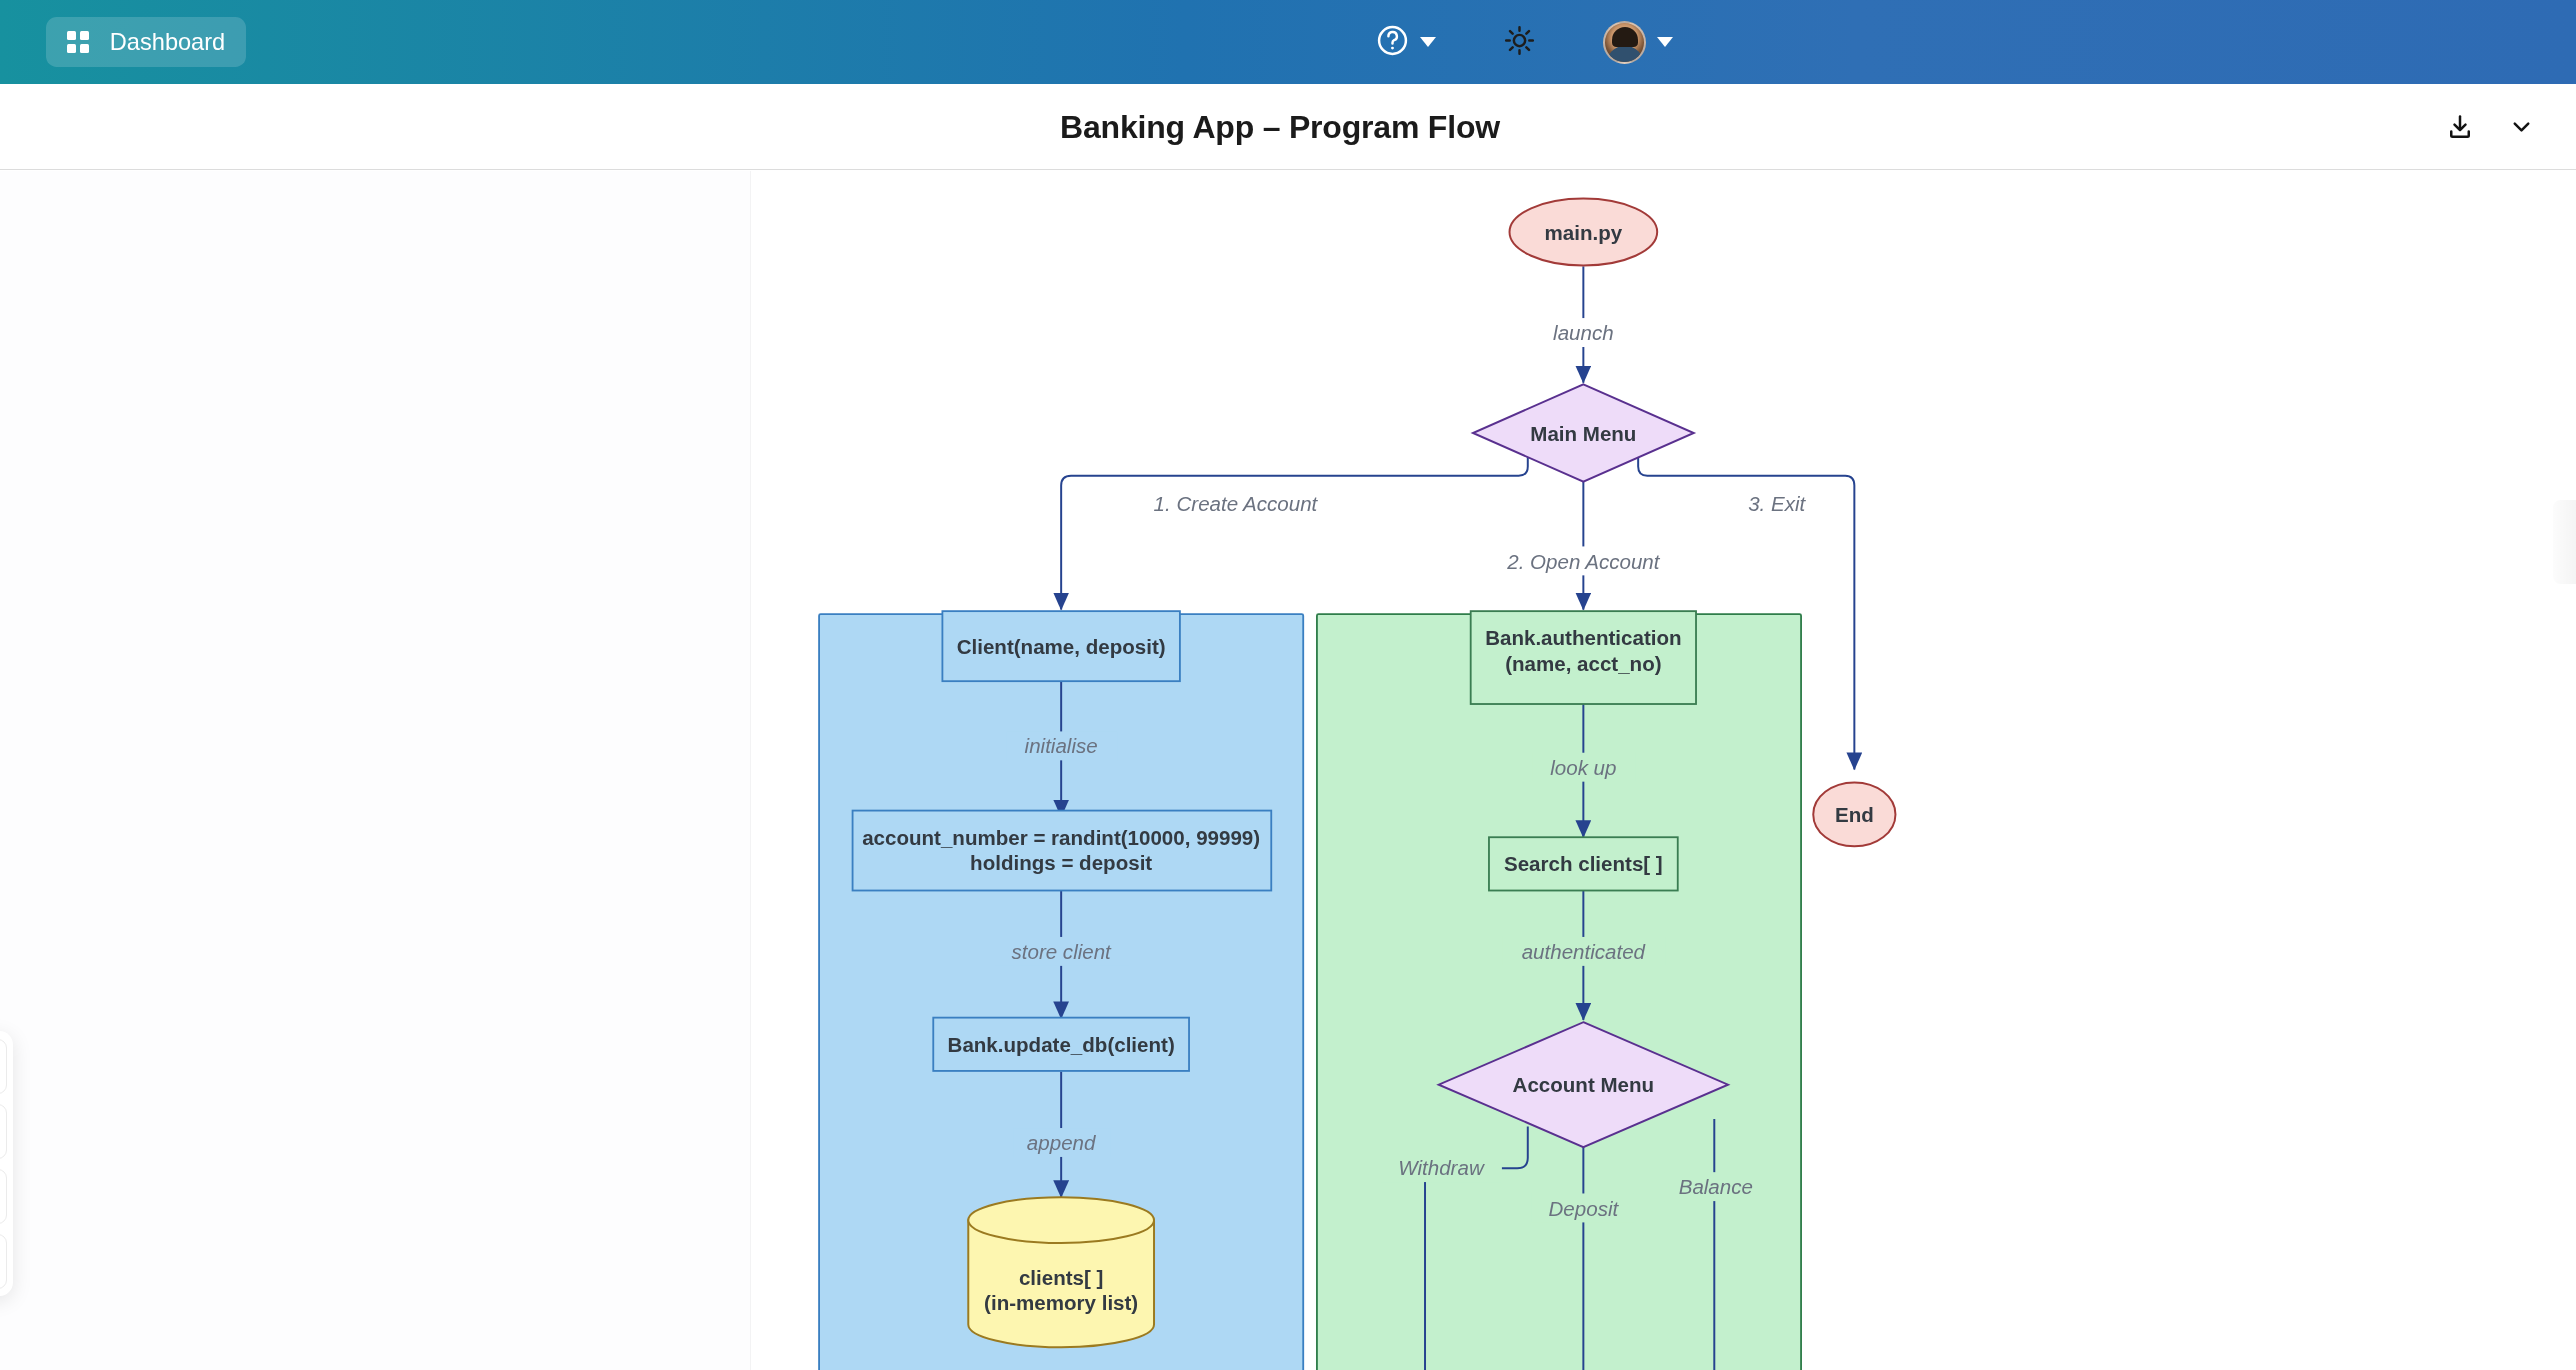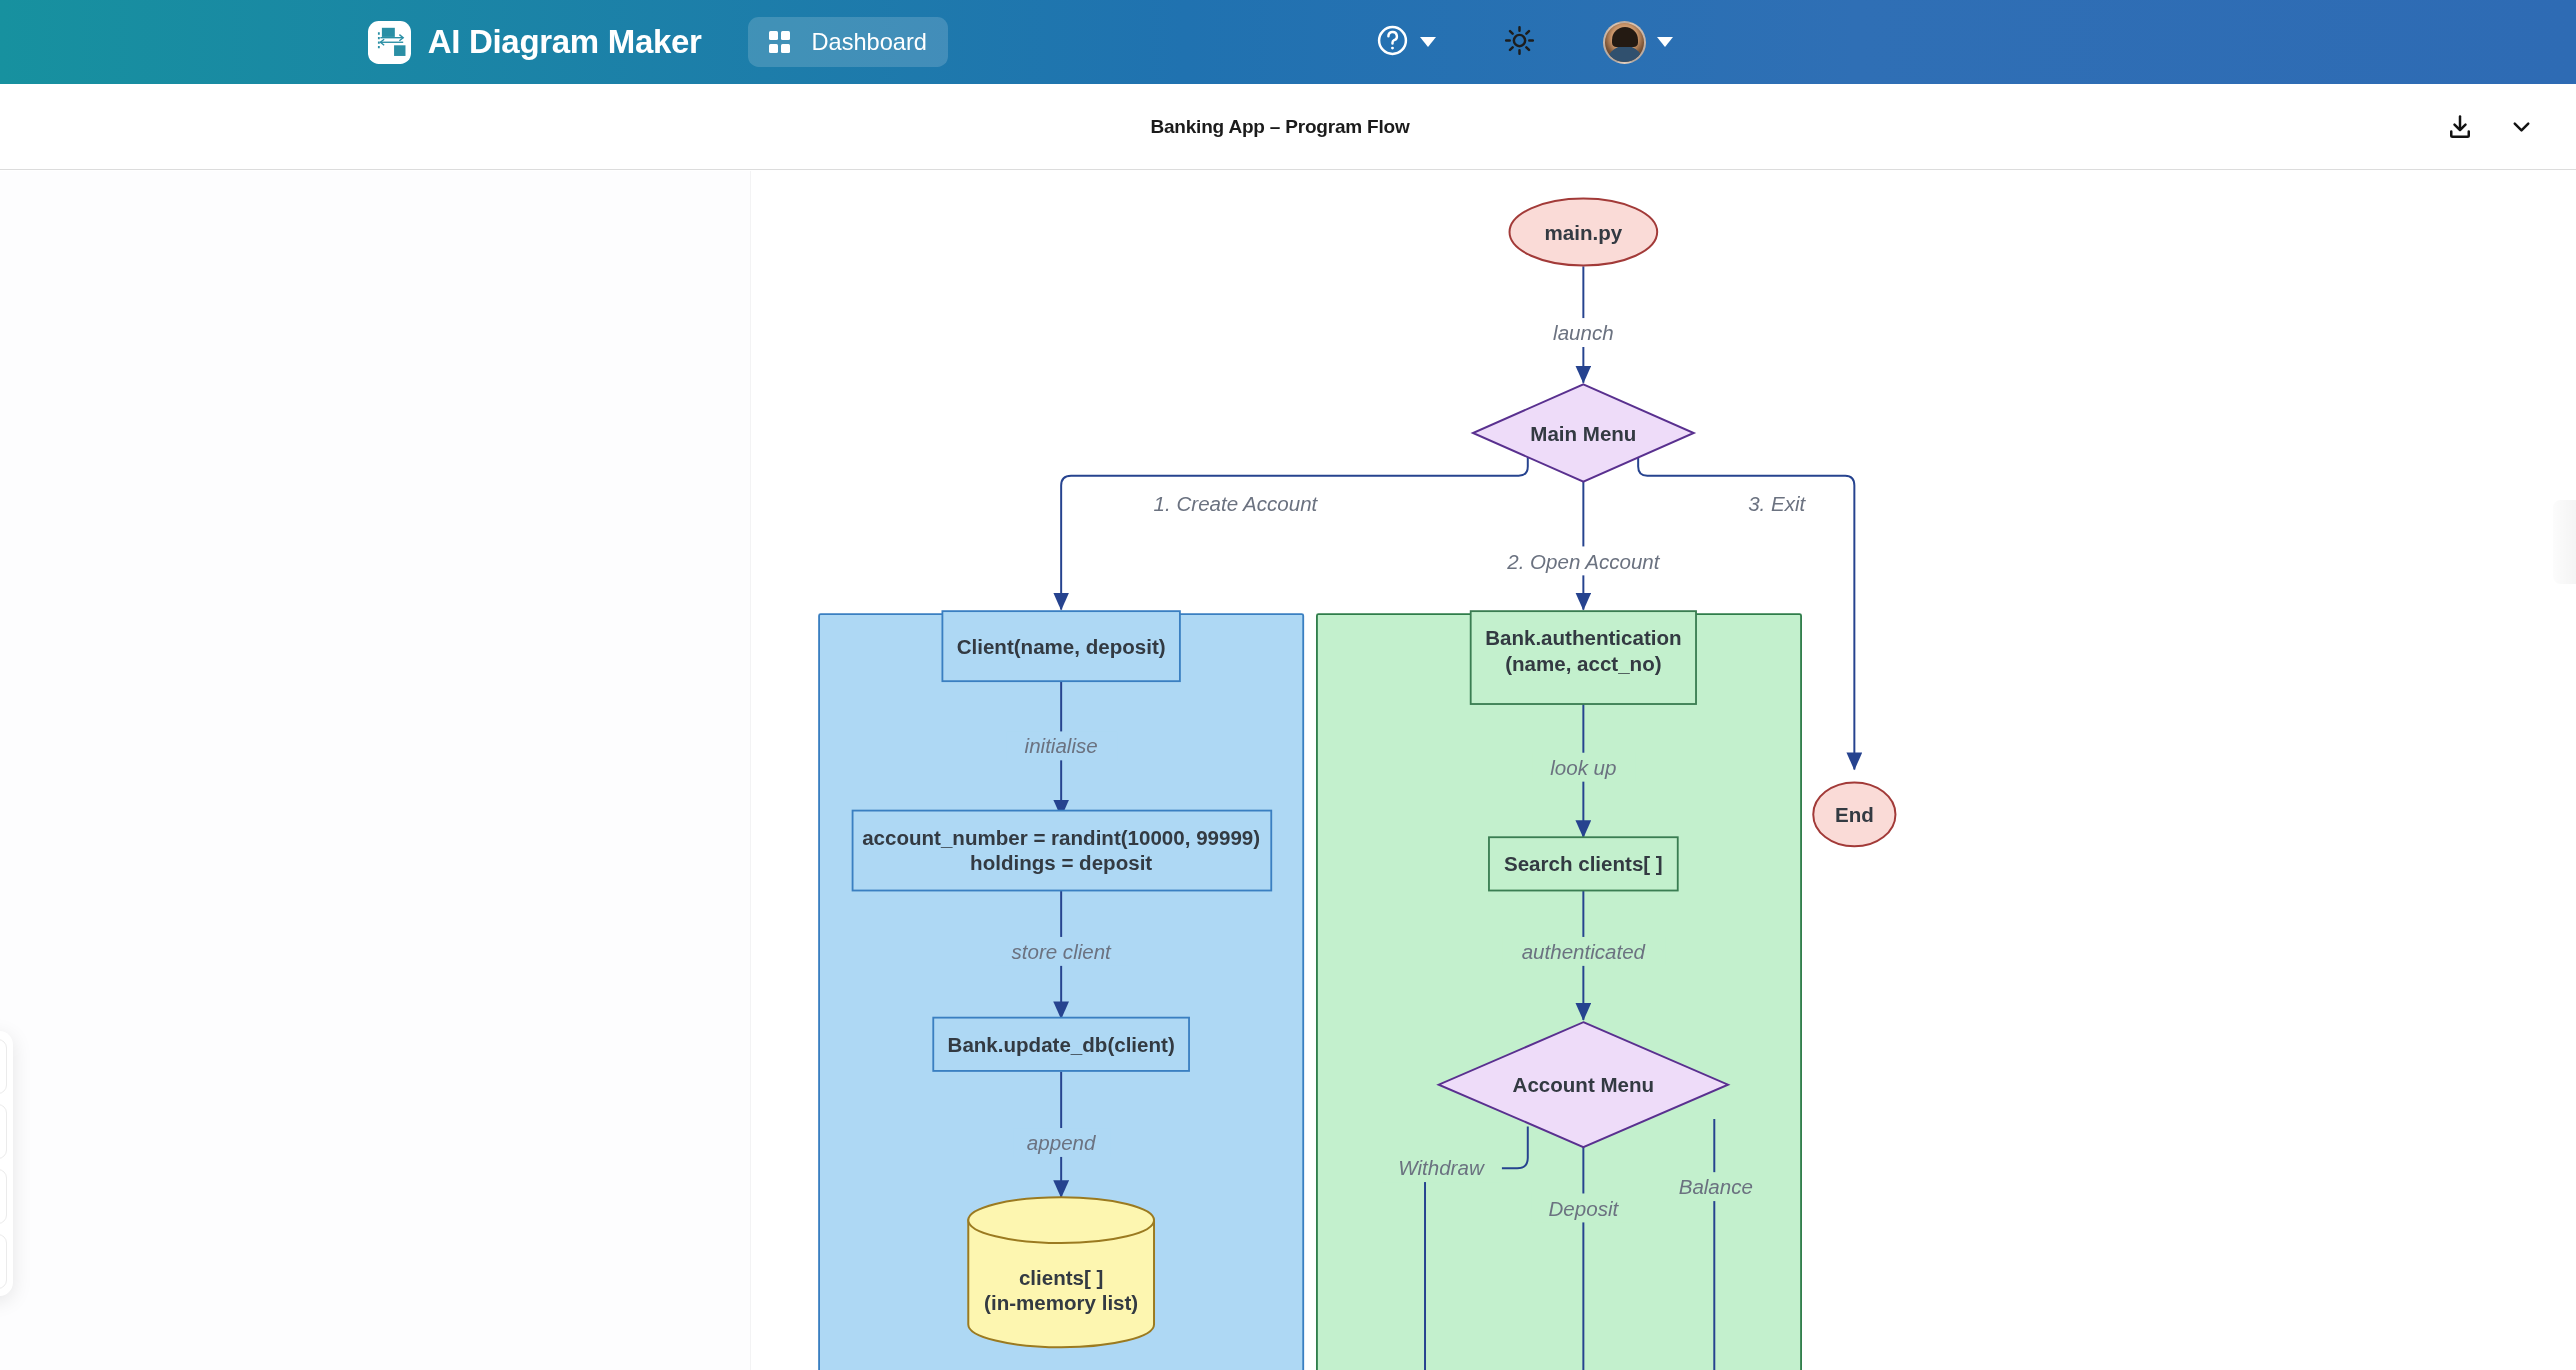--- a/index.html
+++ b/index.html
@@ -75,21 +75,21 @@
 
   
   #doc-bar {
     position: absolute; left: 0; top: 84px;
     width: 2576px; height: 86px;
     background: #ffffff; border-bottom: 0.8px solid #dcdcdc;
   }
   #doc-title {
     position: absolute; left: 0; right: 16px; top: 50%;
     transform: translateY(-50%); text-align: center;
-    font-size: 19px; font-weight: 700; color: #1b1b1b;
+    font-size: 32px; font-weight: 700; color: #1b1b1b;
     letter-spacing: -0.2px;
   }
   #doc-actions {
     position: absolute; right: 41px; top: 50%; transform: translateY(-50%);
     display: flex; align-items: center; gap: 33px;
   }
   .doc-act { cursor: pointer; display: flex; align-items: center; }
 
   
   #canvas {
@@ -137,34 +137,20 @@
   .box-lblue  { fill: #b4dcf5; stroke: #3a7fc1; stroke-width: 2.6px; }
   .shape-pink { fill: #fadbd7; stroke: #a23a38; stroke-width: 2.6px; }
   .shape-purple { fill: #eedcf9; stroke: #59308f; stroke-width: 2.6px; }
   .shape-cyl  { fill: #fdf6b0; stroke: #9b7a20; stroke-width: 2.6px; }
 </style>
 </head>
 <body>
 
 <div id="app-header">
 
-  <div id="brand">
-    <span id="brand-logo">
-      <svg width="35" height="35" viewBox="0 0 46 46">
-        <rect x="13" y="5" width="17" height="12" fill="#2a8fa5"></rect>
-        <rect x="29" y="28" width="15" height="14" fill="#2a8fa5"></rect>
-        <path d="M9 11 L9 34" stroke="#2a8fa5" stroke-width="2.4" stroke-dasharray="3 3"></path>
-        <path d="M11 18 L41 18" stroke="#2a8fa5" stroke-width="1.8"></path>
-        <path d="M36 14 L41 18 L36 22" stroke="#2a8fa5" stroke-width="1.8" fill="none"></path>
-        <path d="M41 24 L11 24" stroke="#2a8fa5" stroke-width="1.8"></path>
-        <path d="M16 20 L11 24 L16 28" stroke="#2a8fa5" stroke-width="1.8" fill="none"></path>
-      </svg>
-    </span>
-    <span id="brand-title">AI Diagram Maker</span>
-  </div>
 
   <div id="dashboard-button">
     <span class="grid-icon">
       <i></i>
         <i></i>
         <i></i>
         <i></i>
     </span>
     <span class="dash-label">Dashboard</span>
   </div>

